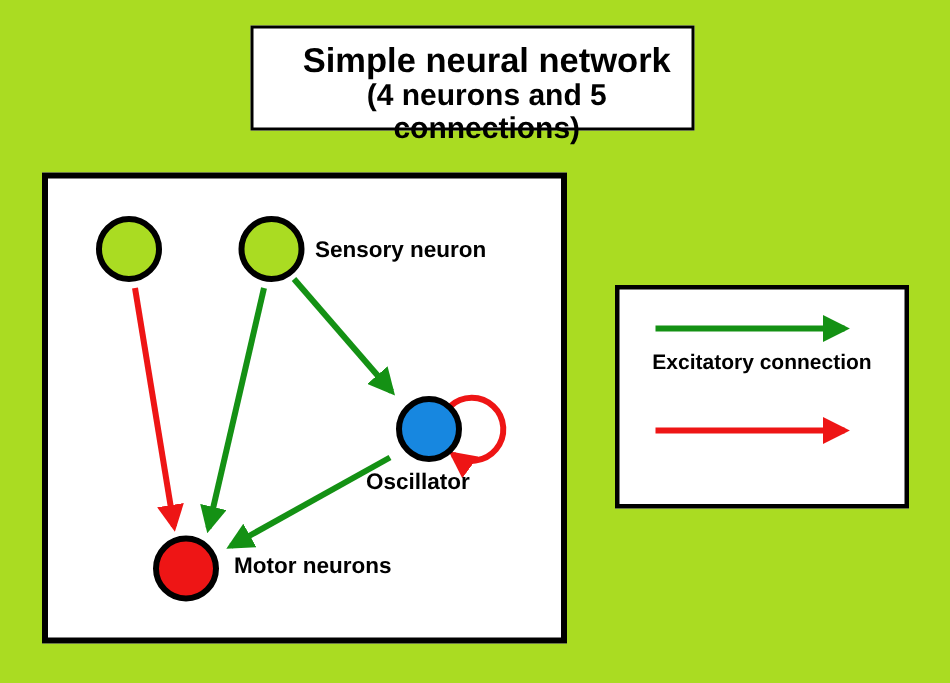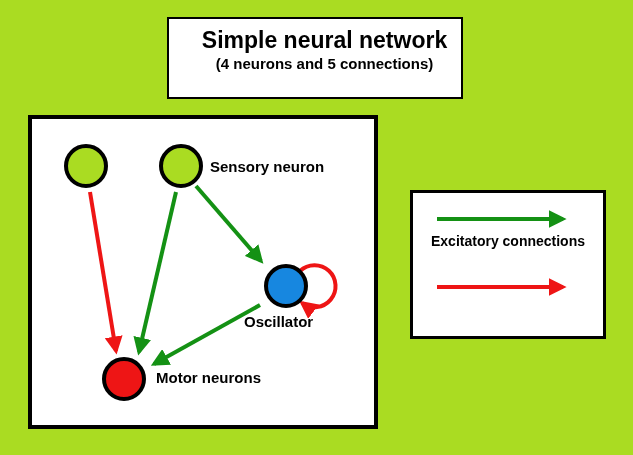--- a/index.html
+++ b/index.html
@@ -15,35 +15,35 @@
     overflow: hidden;
     position: relative;
   }
   .abs { position: absolute; }
 
   
   .title-box {
     left: 167px;
     top: 17px;
     width: 296px;
-    height: 82px;
+    height: 70px;
     background: #ffffff;
     border: 2px solid #000;
     box-sizing: border-box;
     text-align: center;
     padding-top: 8px;
     padding-left: 19px;
   }
   .title-main {
     font-size: 23px;
     font-weight: bold;
     line-height: 26px;
   }
   .title-sub {
-    font-size: 15px;
+    font-size: 20px;
     font-weight: bold;
     line-height: 22px;
   }
 
   
   .diagram-box {
     left: 28px;
     top: 115px;
     width: 350px;
     height: 314px;
@@ -133,14 +133,14 @@
       <marker id="arrow-green-legend" viewBox="0 0 10 10" refX="8" refY="5" markerWidth="4.5" markerHeight="4.5" orient="auto">
         <path d="M0,0 L10,5 L0,10 z" fill="#149114"></path>
       </marker>
       <marker id="arrow-red-legend" viewBox="0 0 10 10" refX="8" refY="5" markerWidth="4.5" markerHeight="4.5" orient="auto">
         <path d="M0,0 L10,5 L0,10 z" fill="#ee1515"></path>
       </marker>
     </defs>
     <line x1="24" y1="26" x2="150" y2="26" stroke="#149114" stroke-width="4" marker-end="url(#arrow-green-legend)"></line>
     <line x1="24" y1="94" x2="150" y2="94" stroke="#ee1515" stroke-width="4" marker-end="url(#arrow-red-legend)"></line>
   </svg>
-  <div class="legend-label legend-label-excitatory">Excitatory connections</div>
+  <div class="legend-label legend-label-excitatory">Excitatory connection</div>
 </div>
 
 </body></html>

